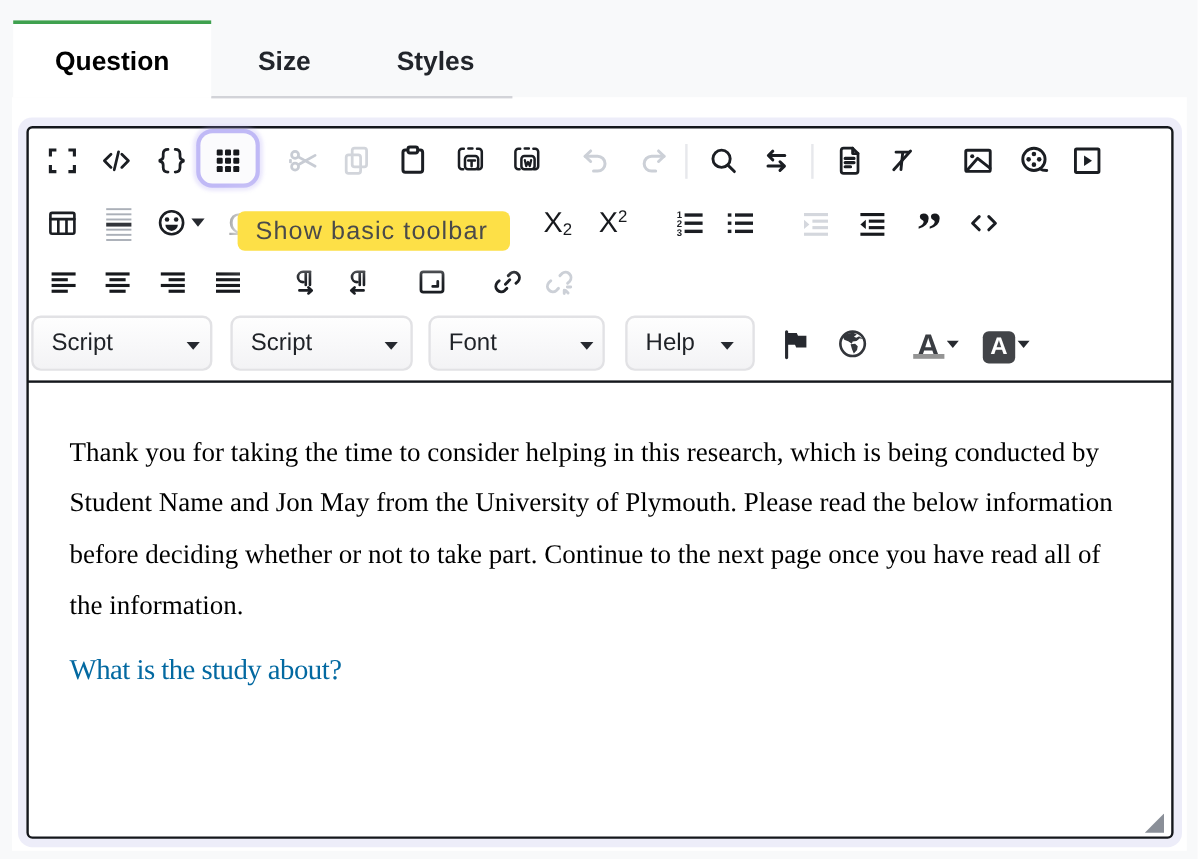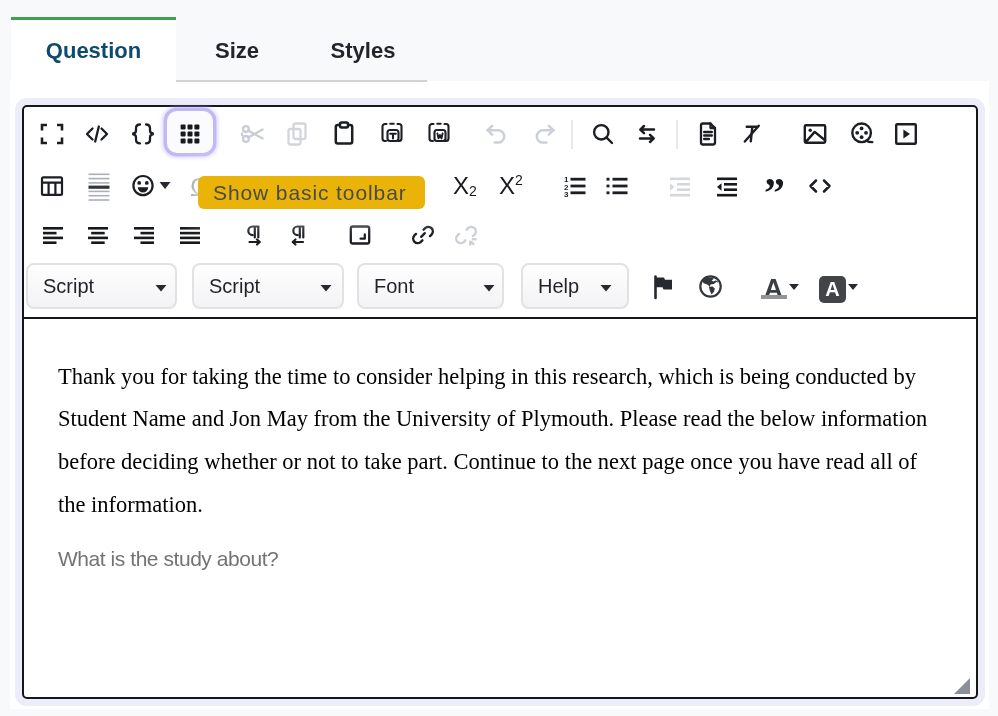--- a/index.html
+++ b/index.html
@@ -1,34 +1,34 @@
 <!DOCTYPE html>
 <html><head>
 <meta charset="utf-8">
 <style>
 html,body{margin:0;padding:0}
 body{width:998px;height:716px;position:relative;background:#f8f9fa;font-family:"Liberation Sans",sans-serif;overflow:hidden}
 .abs{position:absolute}
 #panel{left:10px;top:81px;width:979px;height:628px;background:#fff}
 #tabline{left:176px;top:80px;width:251px;height:2px;background:#d2d3d8}
-#qtab{left:11px;top:17px;width:165px;height:64px;background:#fff;border-top:3px solid #3fa14f;box-sizing:border-box;display:flex;align-items:center;justify-content:center;font-weight:bold;font-size:22px;color:#0c4a6e}
+#qtab{left:11px;top:17px;width:165px;height:64px;background:#fff;border-top:3px solid #3fa14f;box-sizing:border-box;display:flex;align-items:center;justify-content:center;font-weight:bold;font-size:22px;color:#000000}
 .tab{top:20px;height:61px;display:flex;align-items:center;justify-content:center;font-weight:bold;font-size:22px;color:#22252b}
 #ebox{left:22px;top:105px;width:956px;height:594px;box-sizing:border-box;border:2px solid #14171c;border-radius:5px;box-shadow:0 0 0 7px rgba(140,140,215,0.16)}
 #tooldiv{left:23px;top:317px;width:953px;height:2px;background:#14171c}
 svg.i{position:absolute;fill:none;stroke:#1b1e23;stroke-width:2.3;stroke-linecap:round;stroke-linejoin:round}
 svg.f{position:absolute}
 .sep{position:absolute;width:2px;height:29px;top:120px;background:#e7e8ec}
 .dd{position:absolute;top:263px;height:46px;box-sizing:border-box;border:2px solid #e2e2e5;border-radius:8px;background:linear-gradient(#fefefe,#f3f3f5);color:#1f2227;font-size:20px;display:flex;align-items:center;padding-left:15px}
 .dcar{position:absolute;top:283px}
 #contentclip{left:24px;top:319px;width:952px;height:343px;overflow:hidden;font-family:"Liberation Serif",serif;font-size:22.5px;line-height:42.7px;color:#000}
 #contentclip p{margin:0}
 #contentclip .p1{margin:36.5px 20px 0 34px}
-#contentclip h3{margin:17px 20px 0 34px;font-family:Liberation Sans, sans-serif;font-size:21px;line-height:32px;font-weight:normal;color:#737373;letter-spacing:-0.45px}
+#contentclip h3{margin:17px 20px 0 34px;font-family:Liberation Serif, serif;font-size:24px;line-height:32px;font-weight:normal;color:#0369a1;letter-spacing:-0.45px}
 #contentclip .p2{margin:28.5px 20px 0 34px}
-#tooltip{left:198px;top:176px;width:227px;height:33px;background:#eab308;border-radius:6px;z-index:6;display:flex;align-items:center;padding-left:15px;box-sizing:border-box;font-size:21px;color:#4a4a4a;letter-spacing:0.9px;box-shadow:0 0 16px 12px rgba(255,255,255,0.85)}
+#tooltip{left:198px;top:176px;width:227px;height:33px;background:#fde047;border-radius:6px;z-index:6;display:flex;align-items:center;padding-left:15px;box-sizing:border-box;font-size:21px;color:#4a4a4a;letter-spacing:0.9px;box-shadow:0 0 16px 12px rgba(255,255,255,0.85)}
 #gridbtn{left:167px;top:111px;width:46px;height:42px;background:#fbfbfd;border-radius:10px;box-shadow:0 0 0 3.5px rgba(178,170,244,0.75),0 0 3px 6px rgba(178,170,244,0.28)}
 .xs{position:absolute;top:171px;height:30px;font-size:24px;color:#17191d;font-weight:400;display:flex;align-items:center}
 .xs span{font-size:14px;font-weight:500}
 </style>
 </head>
 <body>
 <div class="abs" id="panel"></div>
 <div class="abs" id="tabline"></div>
 <div class="abs" id="qtab">Question</div>
 <div class="abs tab" style="left:176px;width:122px">Size</div>

